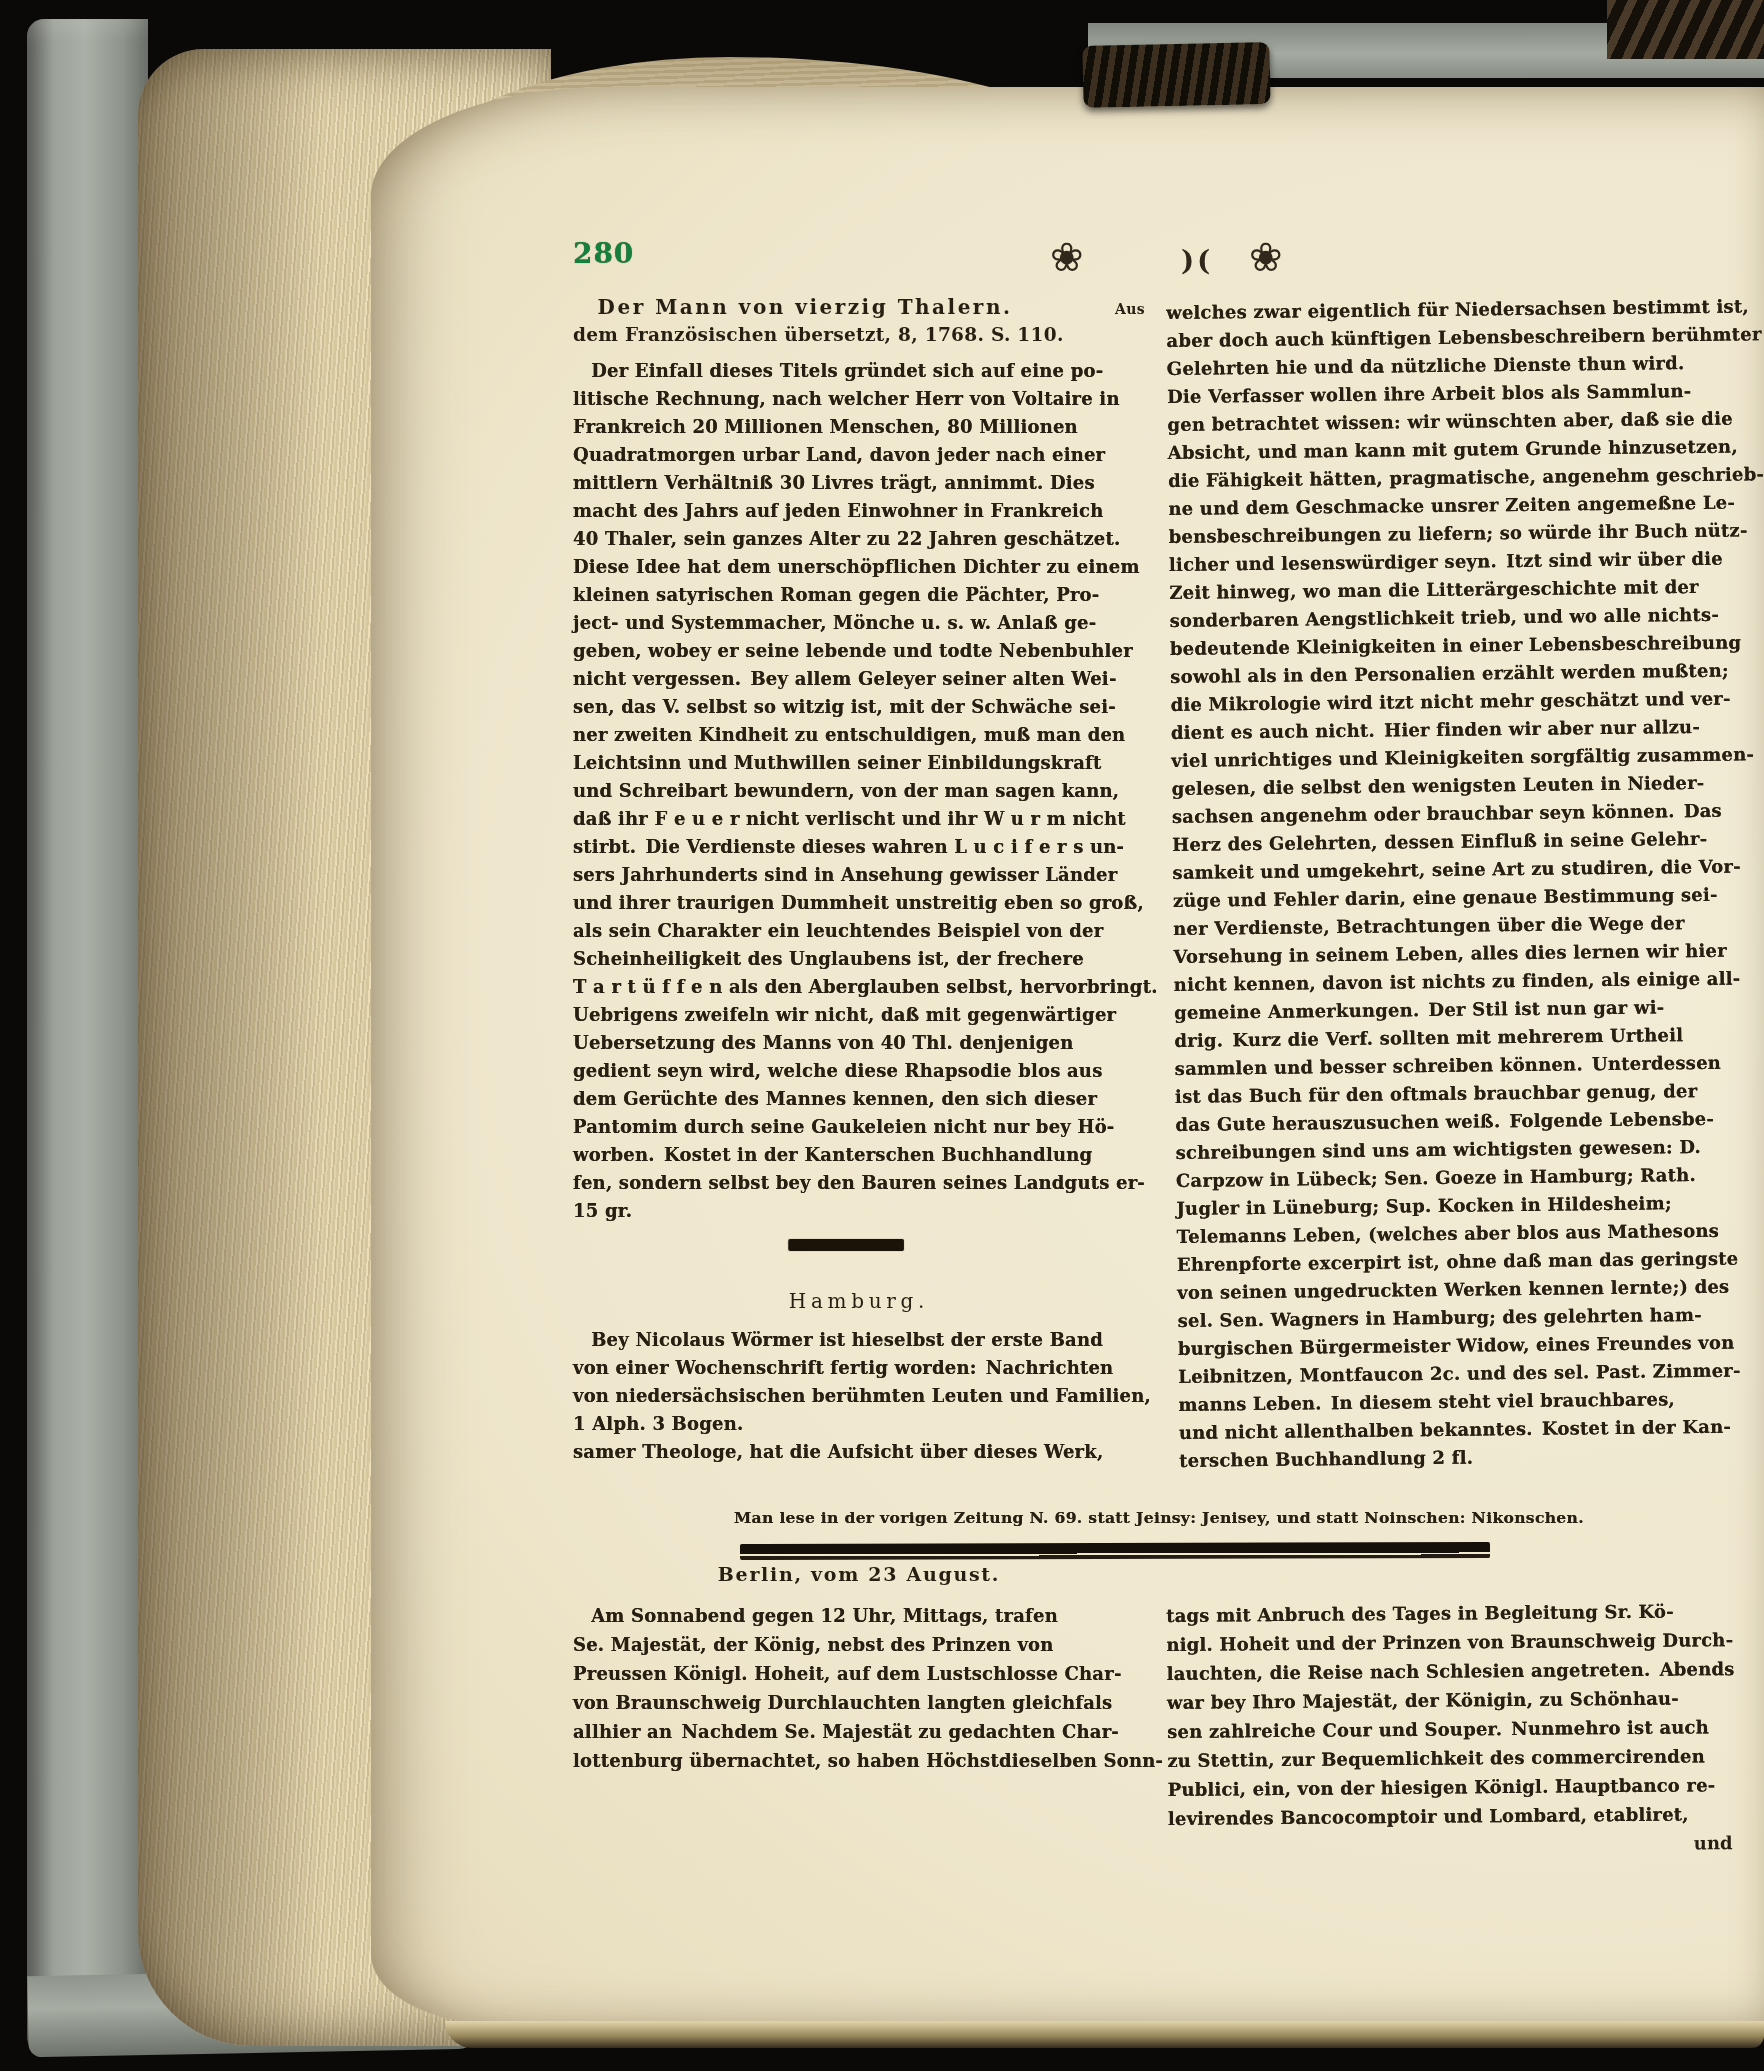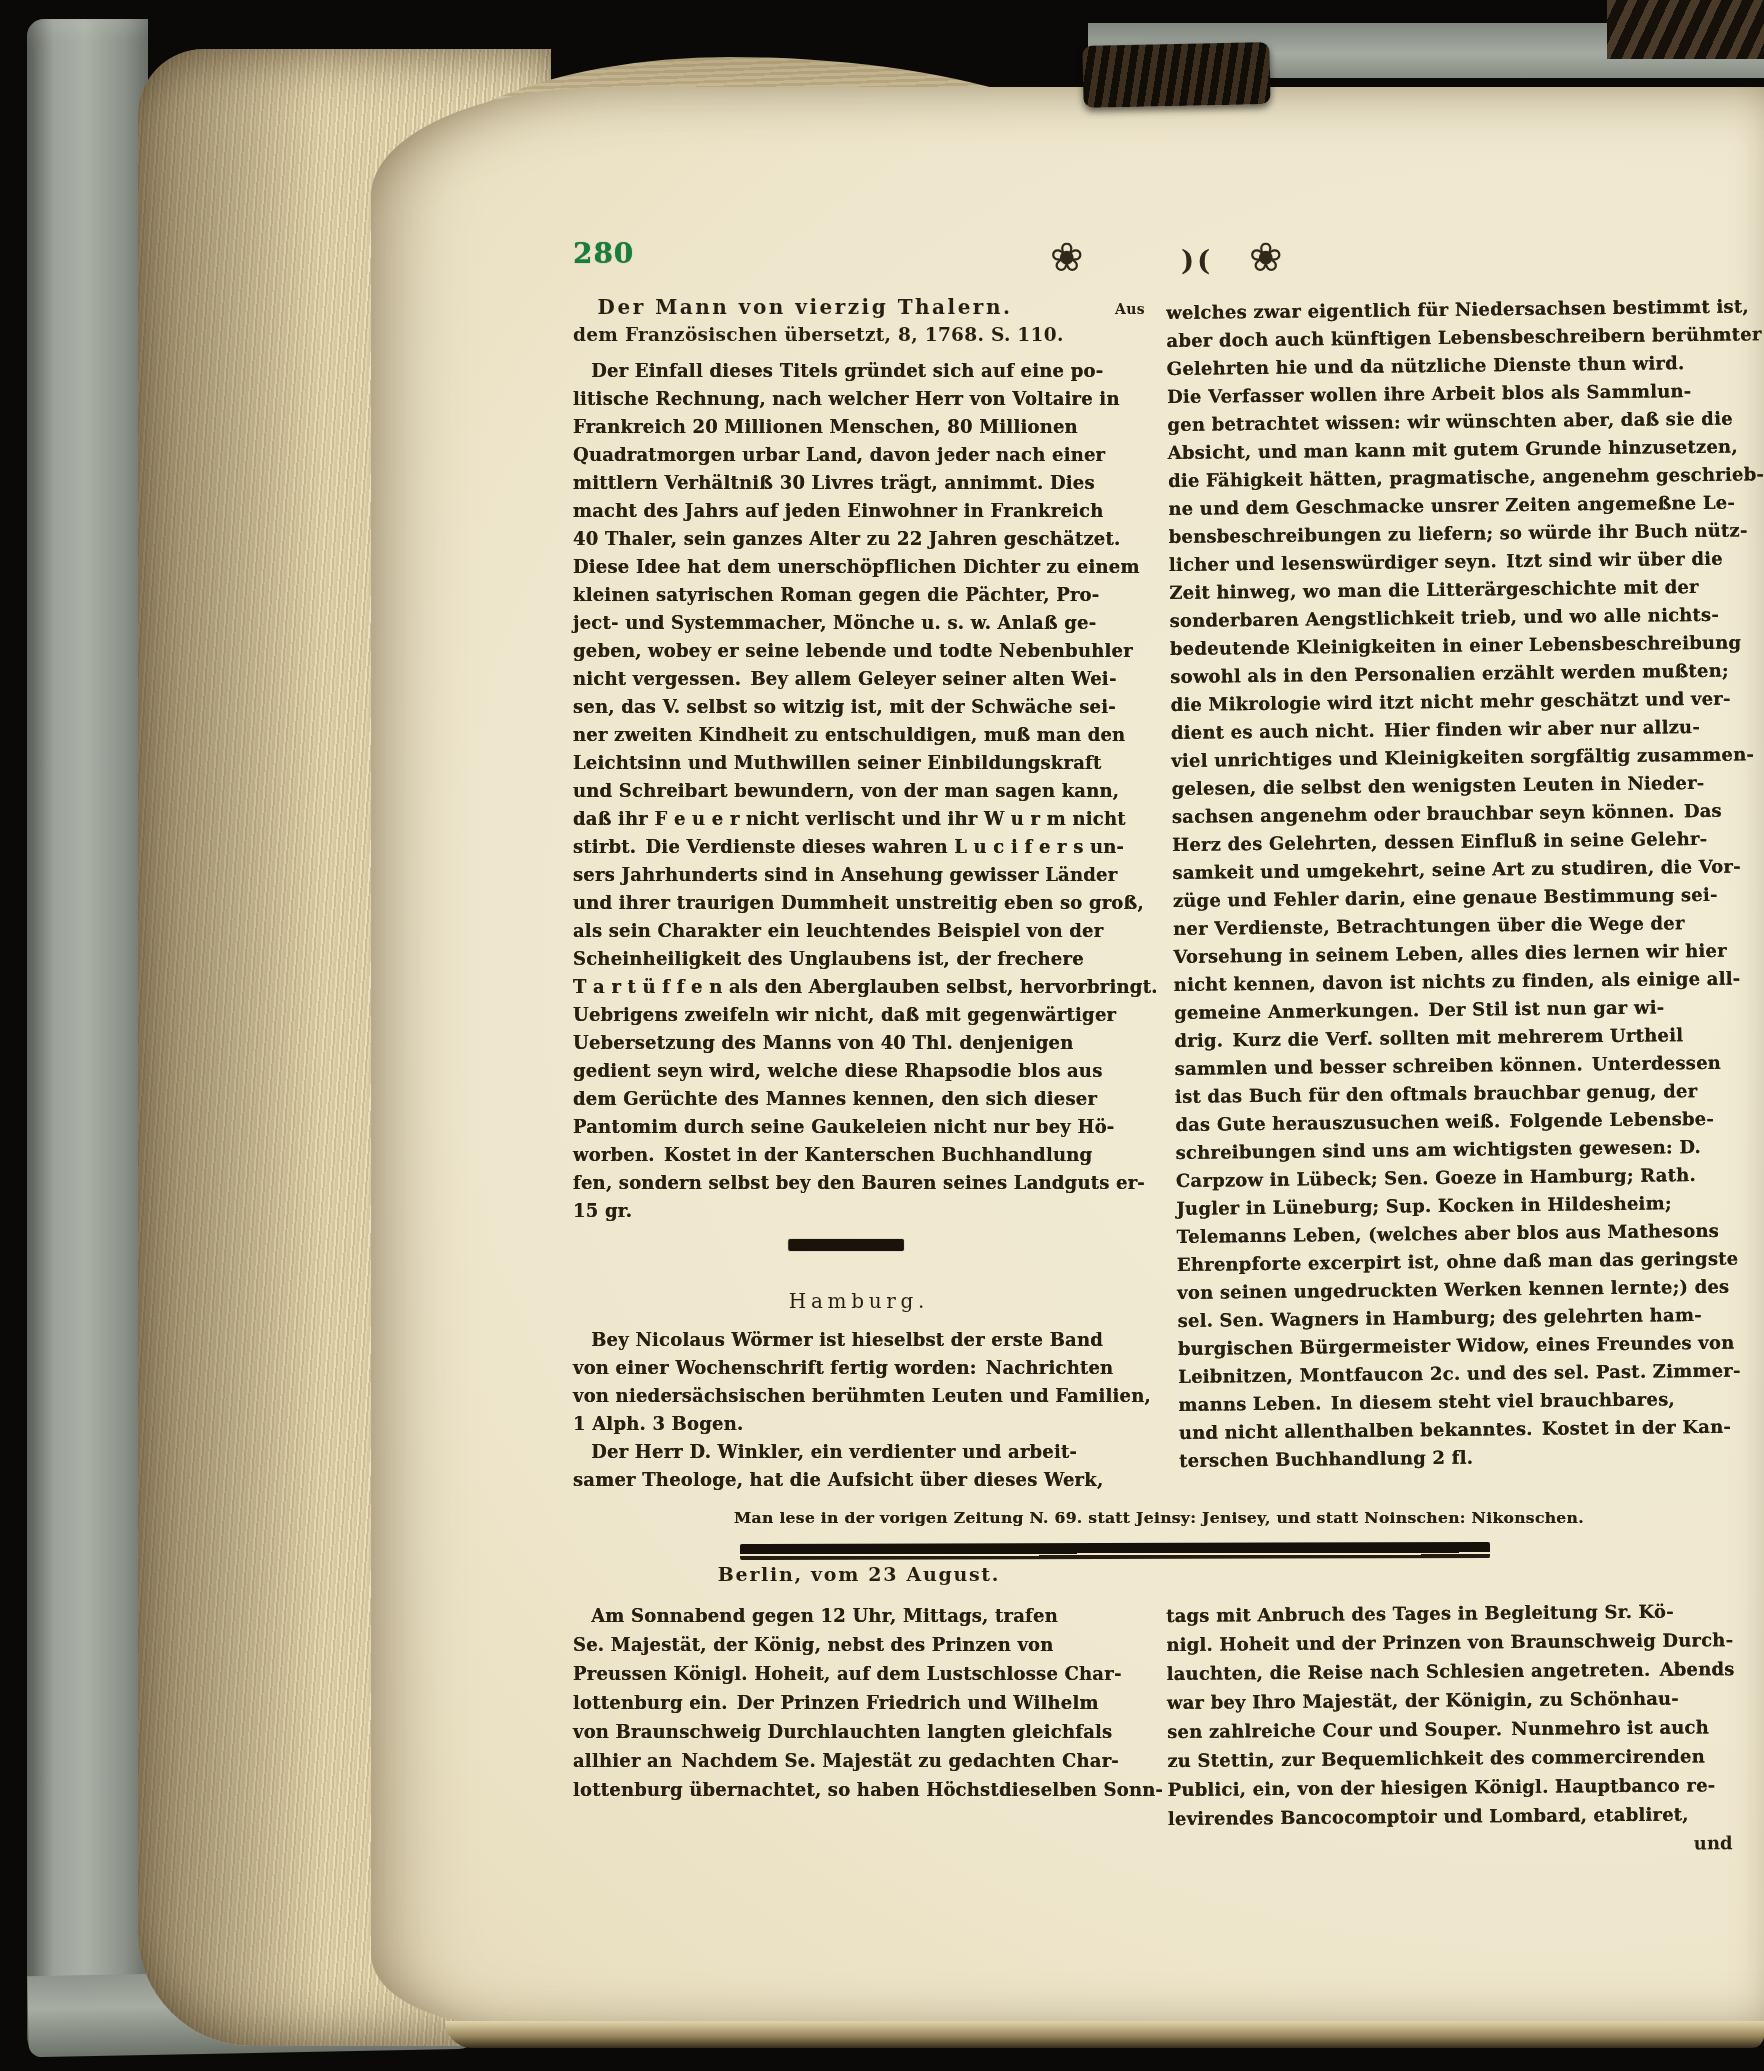--- a/index.html
+++ b/index.html
@@ -195,21 +195,20 @@
         <div class="tline">fen, sondern selbst bey den Bauren seines Landguts er-</div>
         <div class="tline">15 gr.</div>
       </div>
     <div class="rule-small"></div>
     <div class="heading-hamburg">Hamburg.</div>
     <div class="hamburg-body">
         <div class="tline"> Bey Nicolaus Wörmer ist hieselbst der erste Band</div>
         <div class="tline">von einer Wochenschrift fertig worden: Nachrichten</div>
         <div class="tline">von niedersächsischen berühmten Leuten und Familien,</div>
         <div class="tline">1 Alph. 3 Bogen.</div>
-        <div class="tline"> Der Herr D. Winkler, ein verdienter und arbeit-</div>
         <div class="tline">samer Theologe, hat die Aufsicht über dieses Werk,</div>
       </div>
   </div>
 
   <div class="colR">
       <div class="tline">welches zwar eigentlich für Niedersachsen bestimmt ist,</div>
       <div class="tline">aber doch auch künftigen Lebensbeschreibern berühmter</div>
       <div class="tline">Gelehrten hie und da nützliche Dienste thun wird.</div>
       <div class="tline">Die Verfasser wollen ihre Arbeit blos als Sammlun-</div>
       <div class="tline">gen betrachtet wissen: wir wünschten aber, daß sie die</div>
@@ -253,21 +252,20 @@
     </div>
 
   <div class="erratum">Man lese in der vorigen Zeitung N. 69. statt Jeinsy: Jenisey, und statt Noinschen: Nikonschen.</div>
   <div class="rule-heavy"></div>
 
   <div class="heading-berlin">Berlin, vom 23 August.</div>
   <div class="berlinL">
       <div class="tline"> Am Sonnabend gegen 12 Uhr, Mittags, trafen</div>
       <div class="tline">Se. Majestät, der König, nebst des Prinzen von</div>
       <div class="tline">Preussen Königl. Hoheit, auf dem Lustschlosse Char-</div>
-      <div class="tline">lottenburg ein. Der Prinzen Friedrich und Wilhelm</div>
       <div class="tline">von Braunschweig Durchlauchten langten gleichfals</div>
       <div class="tline">allhier an Nachdem Se. Majestät zu gedachten Char-</div>
       <div class="tline">lottenburg übernachtet, so haben Höchstdieselben Sonn-</div>
     </div>
   <div class="berlinR">
     <div>
         <div class="tline">tags mit Anbruch des Tages in Begleitung Sr. Kö-</div>
         <div class="tline">nigl. Hoheit und der Prinzen von Braunschweig Durch-</div>
         <div class="tline">lauchten, die Reise nach Schlesien angetreten. Abends</div>
         <div class="tline">war bey Ihro Majestät, der Königin, zu Schönhau-</div>

